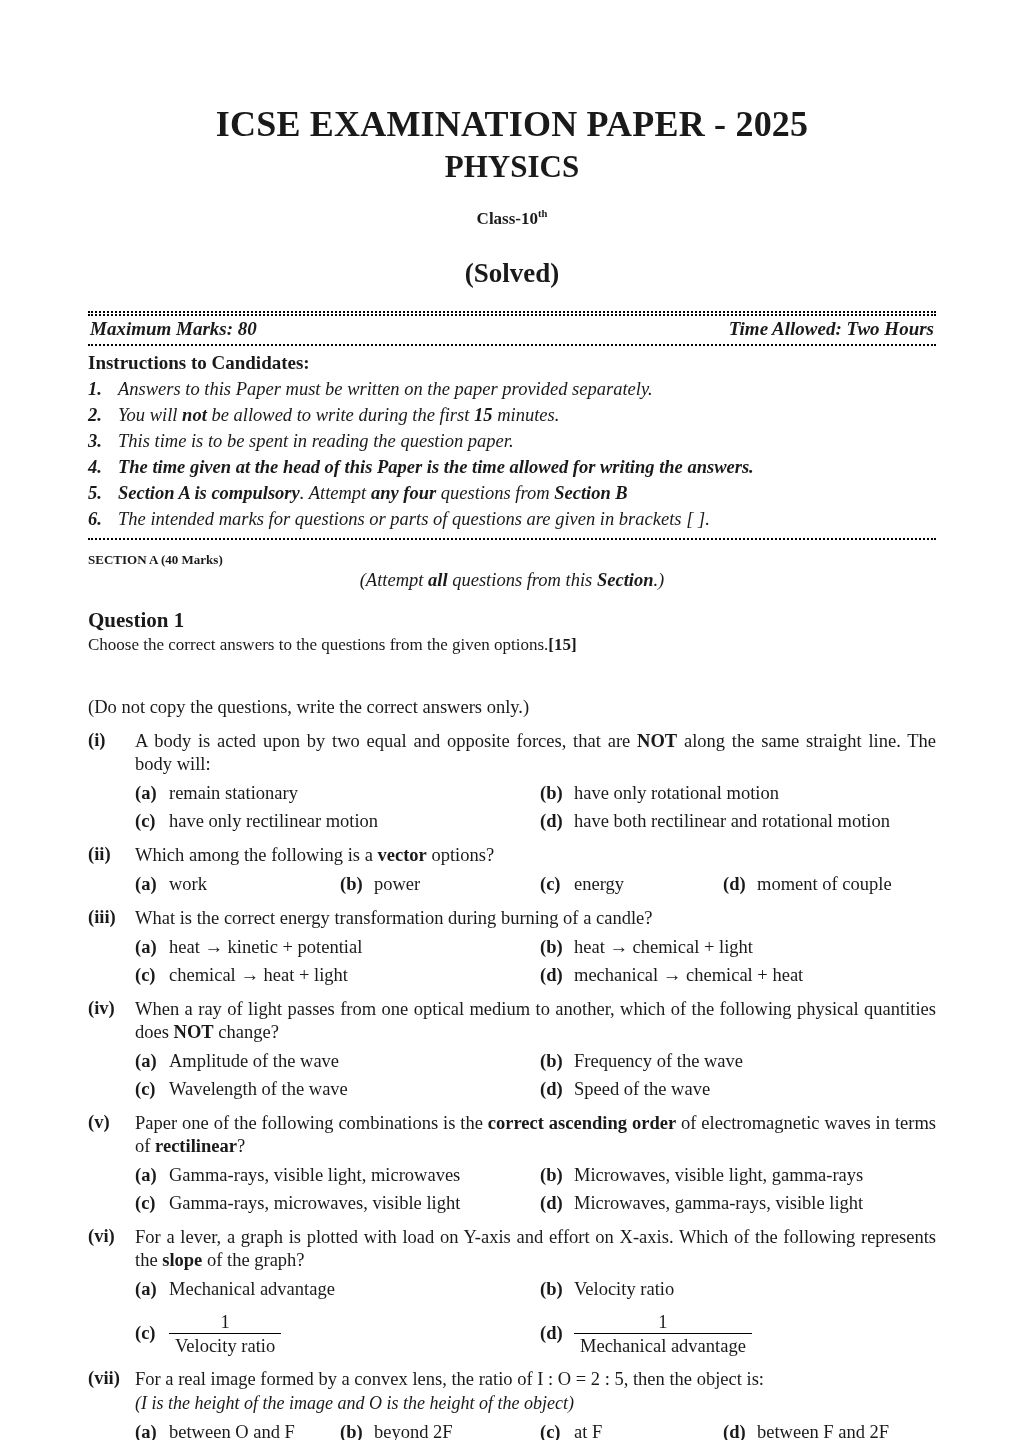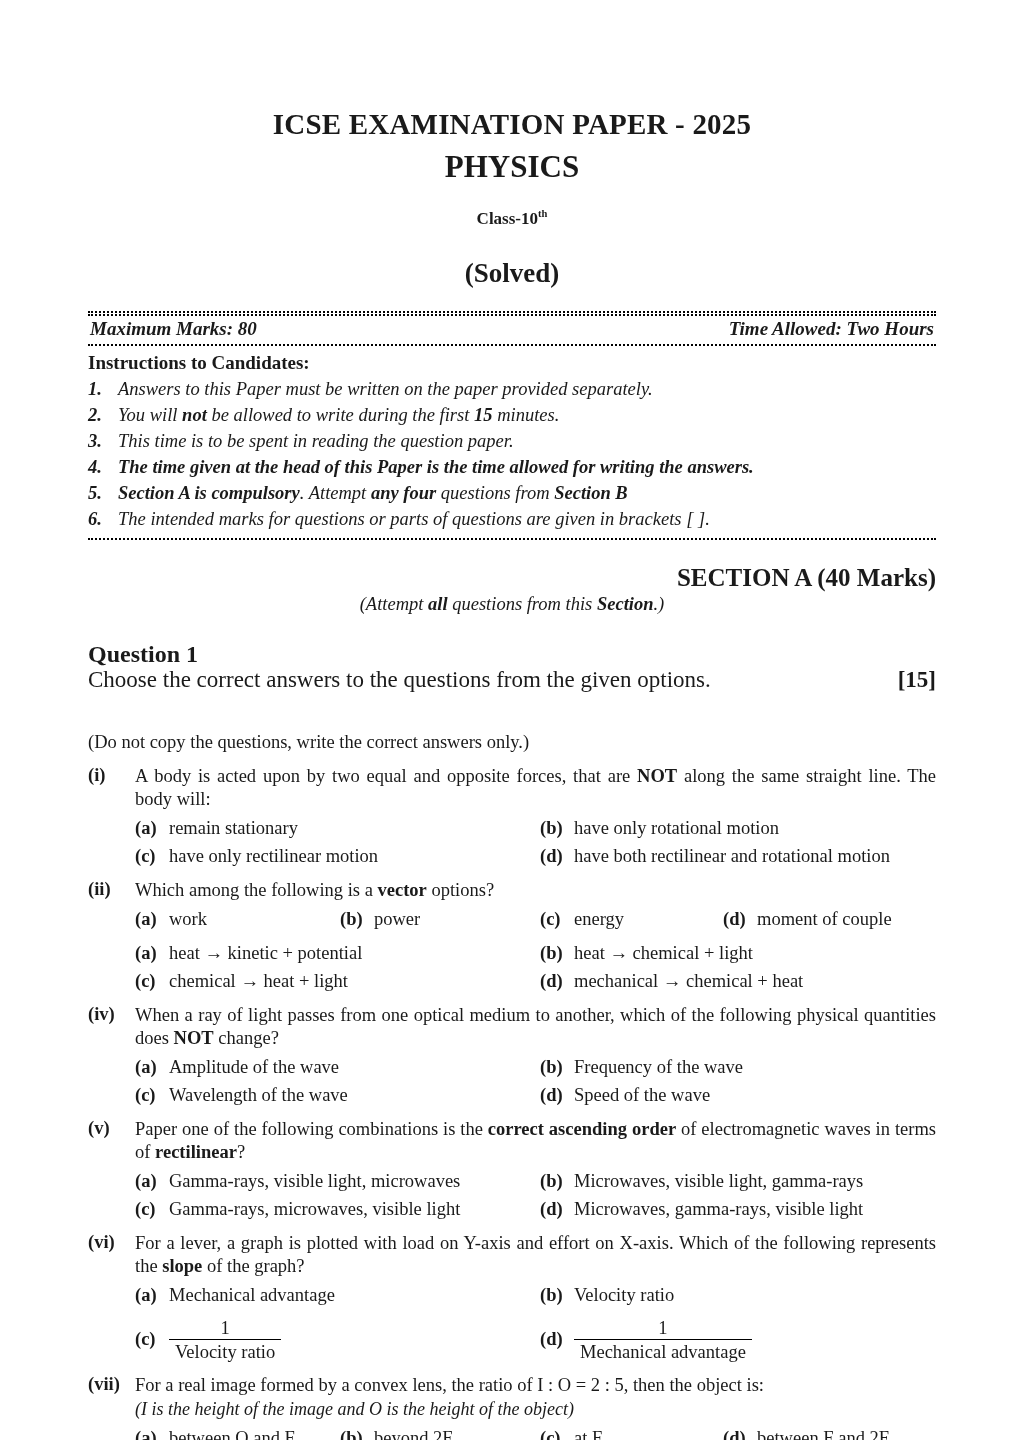--- a/index.html
+++ b/index.html
@@ -7,21 +7,21 @@
   body {
     width: 1024px; height: 1440px;
     font-family: "Liberation Serif", serif;
     color: #1a1a1a;
     overflow: hidden;
   }
   .page { width: 848px; margin: 0 auto; padding-top: 106px; }
 
   
   .hdr { text-align: center; }
-  .hdr-title   { font-size: 29px; font-weight: bold; line-height: 37px; letter-spacing: .2px; }
+  .hdr-title   { font-size: 36px; font-weight: bold; line-height: 37px; letter-spacing: .2px; }
   .hdr-subject { font-size: 31px; font-weight: bold; line-height: 37px; margin-top: 5px; }
   .hdr-paper   { font-size: 25px; font-weight: bold; line-height: 30px; margin-top: 17px; }
   .hdr-class   { font-size: 17px; font-weight: bold; line-height: 44px; margin-top: 7px; }
   .hdr-class sup { font-size: 0.62em; }
   .hdr-solved  { font-size: 27px; font-weight: bold; line-height: 33px; margin-top: 16px; }
 
   
   .rule-thick { margin-top: 21px; height: 5px;
     border-top: 2px dotted #000; border-bottom: 2px dotted #000; }
   .rule-thin  { border-top: 2px dotted #000; height: 0; }
@@ -37,26 +37,26 @@
   .instr-list { margin-top: 4px; }
   .instr-item { display: flex; font-style: italic; font-size: 18.5px;
     line-height: 23px; margin-top: 3px; }
   .instr-num { width: 30px; flex-shrink: 0; font-weight: bold; }
 
   .f-b  { font-weight: bold; }
   .f-i  { font-style: italic; }
   .f-bi { font-weight: bold; font-style: italic; }
 
   
-  .section-title { text-align: right; font-weight: bold; font-size: 25px; margin-top: 24px; }
+  .section-title { text-align: left; font-weight: bold; font-size: 13px; margin-top: 12px; }
   .section-sub   { text-align: center; font-style: italic; font-size: 18.5px; margin-top: 2px; }
 
   
-  .q1-heading { font-weight: bold; font-size: 24px; margin-top: 26px; }
-  .q1-intro-row { display: flex; justify-content: space-between; font-size: 23px; line-height: 23px; }
+  .q1-heading { font-weight: bold; font-size: 21px; margin-top: 17px; }
+  .q1-intro-row { display: flex; font-size: 17px; line-height: 23px; }
   .q1-marks { font-weight: bold; }
   .q1-note { font-size: 18.5px; line-height: 23px; margin-top: 40px; }
 
   
   .qlist { margin-top: 6px; }
   .question { margin-top: 11px; }
   .q-row { display: flex; font-size: 18.5px; }
   .q-label { width: 47px; flex-shrink: 0; font-weight: bold; }
   .q-text { flex: 1; text-align: justify; line-height: 23px; }
   .q-note { margin-left: 47px; font-style: italic; font-size: 18px; line-height: 23px; margin-top: 1px; }
@@ -180,20 +180,24 @@
             <span>energy</span>
           </div>
         <div class="opt">
             <span class="opt-label">(d)</span>
             <span>moment of couple</span>
           </div>
       </div>
     </div>
 
     <div class="question">
+      <div class="q-row">
+        <span class="q-label">(iii)</span>
+        <div class="q-text"><span>What is the correct energy transformation during burning of a candle?</span></div>
+      </div>
       <div class="options grid2">
         <div class="opt">
             <span class="opt-label">(a)</span>
             <span>heat → kinetic + potential</span>
           </div>
         <div class="opt">
             <span class="opt-label">(b)</span>
             <span>heat → chemical + light</span>
           </div>
         <div class="opt">

